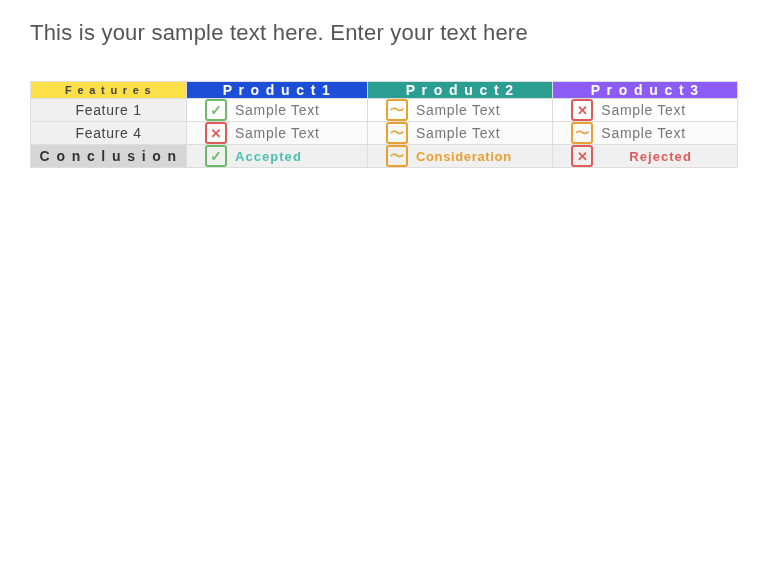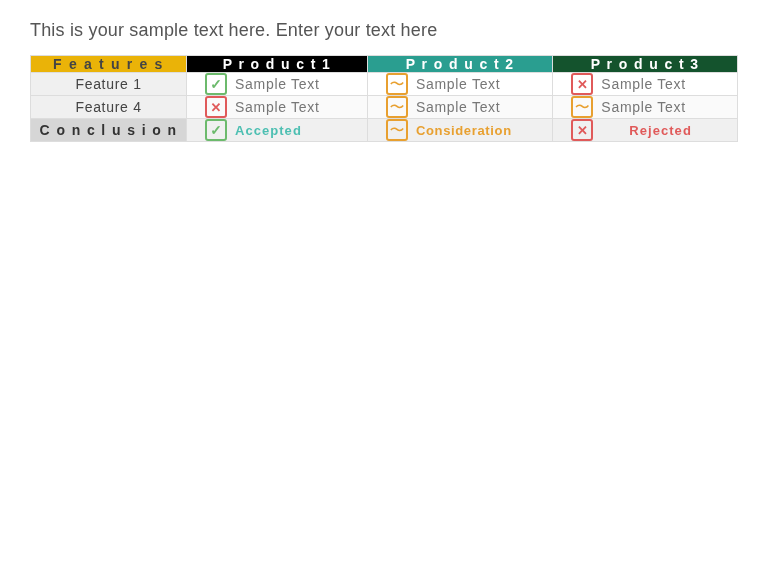--- a/index.html
+++ b/index.html
@@ -8,53 +8,53 @@
       background: #ffffff;
       width: 768px;
       height: 576px;
       display: flex;
       flex-direction: column;
       align-items: center;
       padding: 20px 30px;
     }
 
     .subtitle {
-      font-size: 18px;
+      font-size: 22px;
       color: #555;
-      margin-bottom: 14px;
+      margin-bottom: 35px;
       align-self: flex-start;
       letter-spacing: 0.01em;
       text-align: right;
     }
 
     .comparison-table {
       width: 100%;
       border-collapse: collapse;
       font-size: 13px;
     }
 
     .comparison-table th, .comparison-table td {
       padding: 0;
       border: 1px solid #ddd;
     }
 
     
     .header-features {
-      background: #eab308;
+      background: #fde047;
       color: #444;
       font-weight: 700;
       text-align: center;
       padding: 14px 10px;
-      font-size: 14px;
+      font-size: 11px;
       letter-spacing: 0.12em;
       width: 175px;
     }
 
     .header-product1 {
-      background: #000000;
+      background: #1d4ed8;
       color: #ffffff;
       font-weight: 700;
       text-align: center;
       padding: 14px 10px;
       font-size: 14px;
       letter-spacing: 0.1em;
       width: 193px;
     }
 
     .header-product2 {
@@ -62,21 +62,21 @@
       color: #ffffff;
       font-weight: 700;
       text-align: center;
       padding: 14px 10px;
       font-size: 14px;
       letter-spacing: 0.1em;
       width: 193px;
     }
 
     .header-product3 {
-      background: #14532d;
+      background: #8b5cf6;
       color: #ffffff;
       font-weight: 700;
       text-align: center;
       padding: 14px 10px;
       font-size: 14px;
       letter-spacing: 0.1em;
       width: 193px;
     }
 
     

